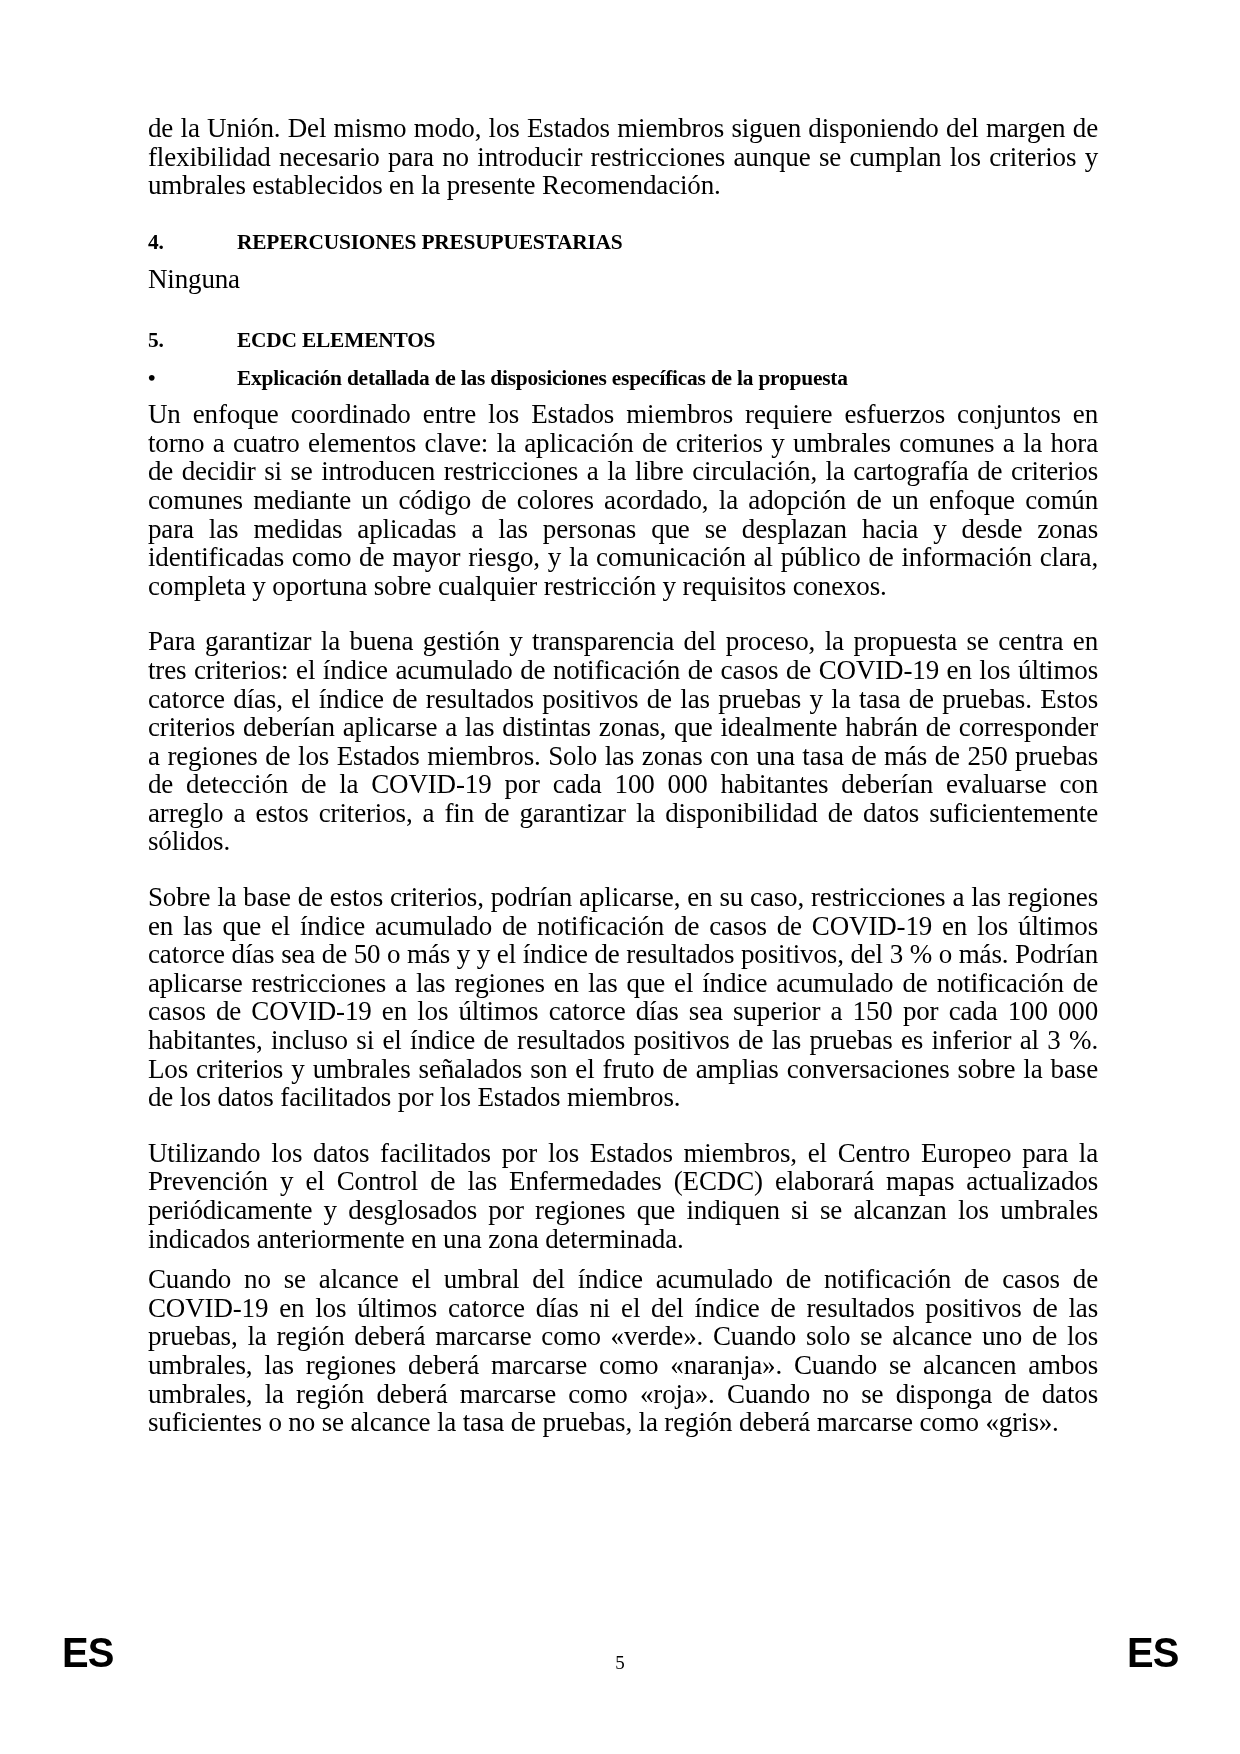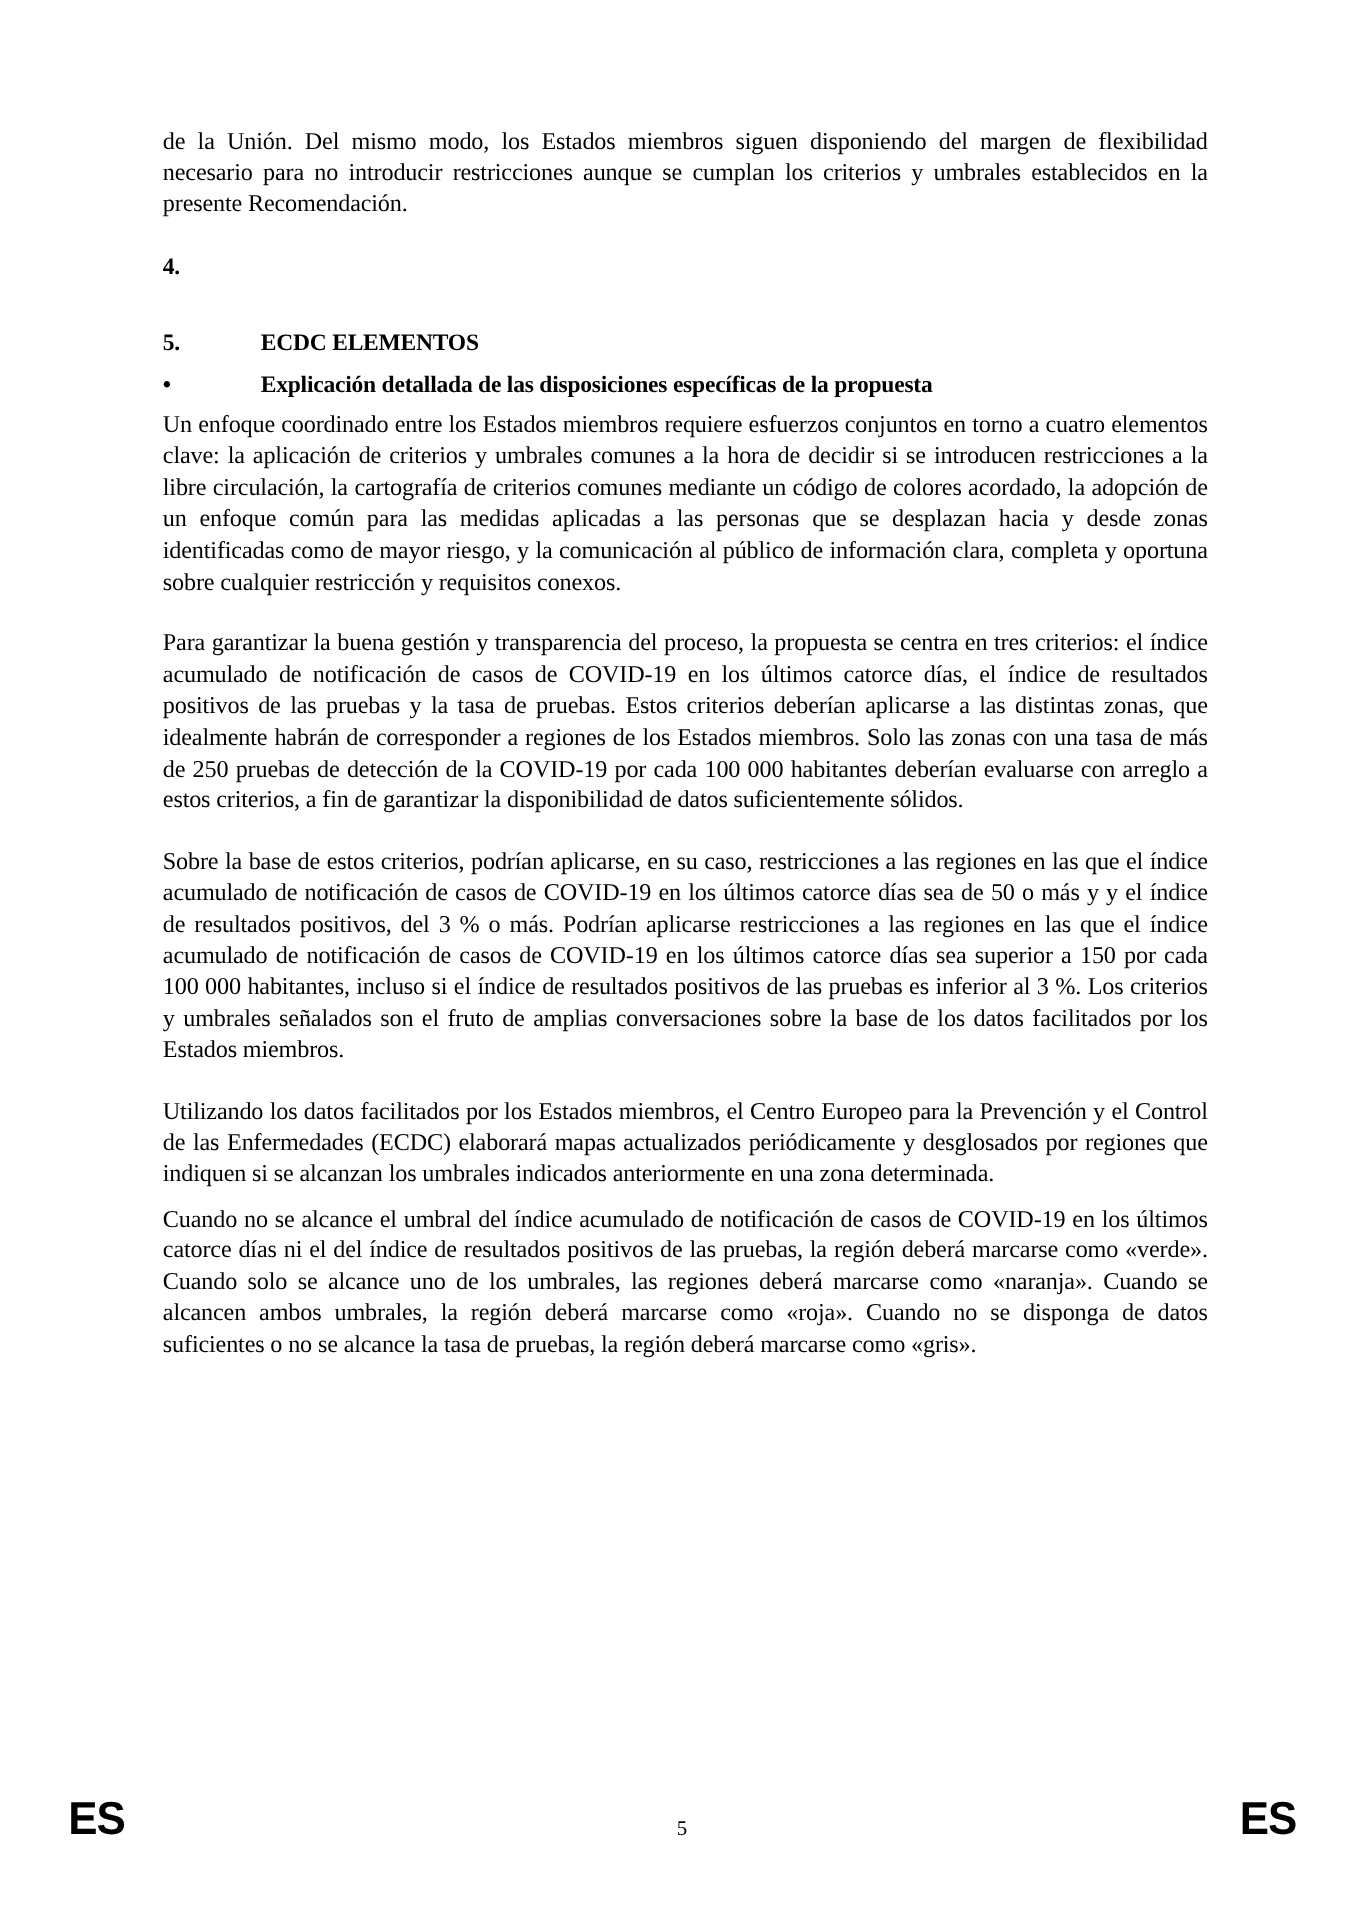--- a/index.html
+++ b/index.html
@@ -15,21 +15,21 @@
       color: #000000;
       font-family: "Liberation Serif", "DejaVu Serif", serif;
     }
     .page-content {
       position: absolute;
       left: 148px;
       top: 114px;
       width: 950px;
     }
     .para {
-      font-size: 22px;
+      font-size: 27px;
       line-height: 28.6px;
       text-align: justify;
       margin: 0;
       letter-spacing: -0.15px;
       font-family: Liberation Serif, serif;
     }
     .heading {
       font-size: 21.4px;
       line-height: 28.6px;
       font-weight: bold;
@@ -68,22 +68,24 @@
 <body>
 
 <div class="page-content">
 
   <p class="para">de la Unión. Del mismo modo, los Estados miembros siguen disponiendo del margen de flexibilidad necesario para no introducir restricciones aunque se cumplan los criterios y umbrales establecidos en la presente Recomendación.</p>
 
   <div style="height:28px"></div>
 
   <h2 class="heading">
     <span class="num">4.</span>
+    <span>REPERCUSIONES PRESUPUESTARIAS</span>
   </h2>
   <div style="height:9px"></div>
+  <p class="para">Ninguna</p>
 
   <div style="height:32px"></div>
 
   <h2 class="heading">
     <span class="num">5.</span>
     <span>ECDC ELEMENTOS</span>
   </h2>
   <div style="height:9px"></div>
   <h3 class="heading">
     <span class="num">•</span>

